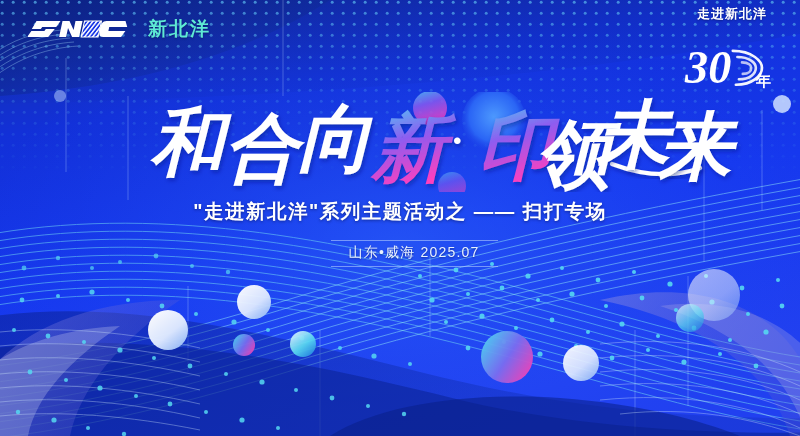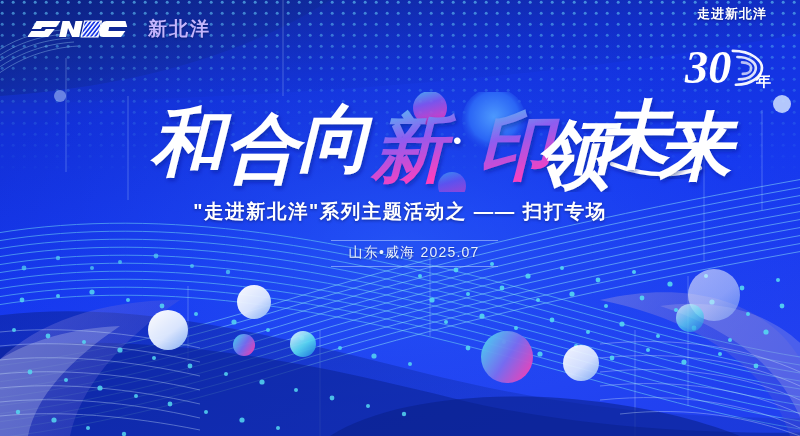--- a/index.html
+++ b/index.html
@@ -16,21 +16,21 @@
   #header{
     position:absolute;left:0;top:0;width:800px;height:62px;z-index:40;
     pointer-events:none;
   }
   #logo-block{
     position:absolute;left:28px;top:14px;display:flex;align-items:center;gap:12px;
     pointer-events:auto;
   }
   #logo-mark{width:108px;height:30px;}
   #logo-cn{
-    color:#c4b5fd;font-size:19px;font-weight:bold;letter-spacing:2px;
+    color:#5eead4;font-size:19px;font-weight:bold;letter-spacing:2px;
     line-height:30px;text-shadow:0 1px 2px rgba(0,0,20,.35);
   }
 
   #badge-30{
     position:absolute;right:18px;top:6px;width:100px;height:78px;
     pointer-events:auto;text-align:center;
   }
   #badge-top{
     color:#ffffff;font-size:13px;font-weight:bold;letter-spacing:1px;
     line-height:16px;text-shadow:0 1px 2px rgba(0,0,40,.4);

